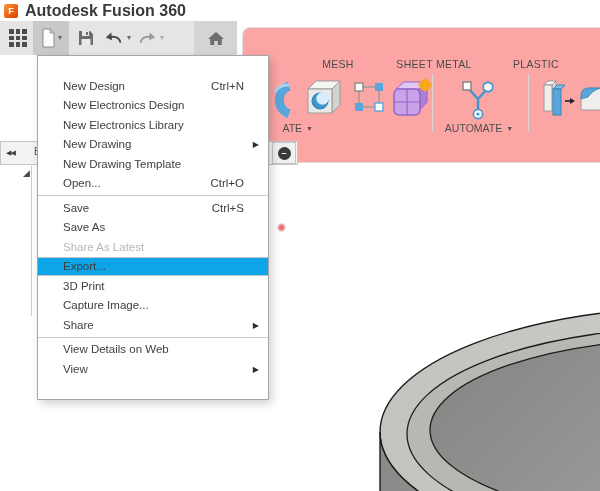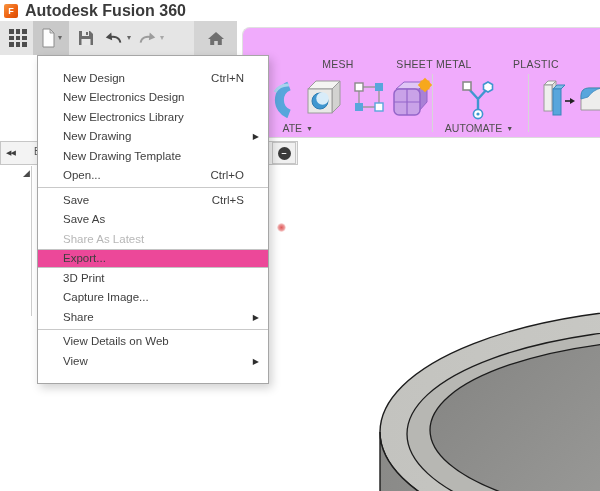--- a/index.html
+++ b/index.html
@@ -20,21 +20,21 @@
   .grid-btn{left:4px;width:28px;}
   .grid-icon{display:grid;grid-template-columns:repeat(3,4.5px);grid-template-rows:repeat(3,4.5px);gap:2px;}
   .grid-icon span{background:#4d4d4d;}
   .file-btn{left:33px;width:36px;background:#c9c9c9;}
   .save-btn{left:72px;width:28px;}
   .undo-btn{left:101px;width:32px;}
   .redo-btn{left:134px;width:32px;}
   .home-btn{left:194px;width:43px;background:#d4d4d4;}
 
   
-  .ribbon{position:absolute;left:242px;top:27px;width:358px;height:111px;background:#f0abfc;
+  .ribbon{position:absolute;left:242px;top:27px;width:358px;height:136px;background:#fca5a5;
           border-top-left-radius:8px;border-left:1px solid #e0e0e0;border-top:1px solid #e0e0e0;
           border-bottom:1px solid #dcdcdc;box-sizing:border-box;}
   .rtab{position:absolute;top:30px;height:14px;font-size:10.5px;letter-spacing:.3px;color:#4a4a4a;text-align:center;}
   .rtab0{left:60px;width:70px;}
   .rtab1{left:141px;width:100px;}
   .rtab2{left:253px;width:80px;}
   .ricon{position:absolute;}
   .rdivider{position:absolute;top:46px;width:1px;height:58px;background:#d6d6d6;}
   .grouplabel{position:absolute;top:93px;height:14px;font-size:10.5px;color:#4f4f4f;display:flex;align-items:center;justify-content:center;gap:4px;}
   .grouplabel .gcaret{font-size:7px;color:#4f4f4f;}
@@ -52,24 +52,24 @@
               display:flex;align-items:center;justify-content:center;line-height:1;}
 
   .browser-twist{position:absolute;left:23px;top:168px;font-size:9px;color:#4a4a4a;}
   .panel-line{position:absolute;left:31px;top:166px;width:1px;height:150px;background:#cdcdcd;}
 
   .pink-dot{position:absolute;left:277px;top:223px;width:9px;height:9px;border-radius:50%;
             background:radial-gradient(circle,#e05a5a 0%,#ec9a9a 45%,rgba(255,255,255,0) 75%);}
 
   
   .file-menu{position:absolute;left:37px;top:55px;width:232px;background:#ffffff;border:1px solid #a6a6a6;
-             box-shadow:3px 4px 9px rgba(0,0,0,.18);z-index:10;box-sizing:border-box;padding:12px 0;}
+             box-shadow:3px 4px 9px rgba(0,0,0,.18);z-index:10;box-sizing:border-box;padding:20px 0;}
   .menu-item{height:19.5px;display:flex;align-items:center;padding:0 24px 0 25px;font-size:11.5px;color:#3e3e3e;position:relative;}
   .menu-item.disabled{color:#b7b7b7;}
-  .menu-item.highlighted{background:#ec4899;box-shadow:inset 0 1px 0 #c3c3c3, inset 0 -1px 0 #c3c3c3;}
+  .menu-item.highlighted{background:#0ea5e9;box-shadow:inset 0 1px 0 #c3c3c3, inset 0 -1px 0 #c3c3c3;}
   .mi-shortcut{margin-left:auto;}
   .mi-arrow{position:absolute;right:9px;top:50%;transform:translateY(-50%);font-size:8px;color:#2e2e2e;}
   .menu-sep{border-top:1px solid #c9c9c9;margin:2px 0;}
 
   .viewport-svg{position:absolute;left:360px;top:300px;}
 </style>
 </head>
 <body>
 
 <div id="app">

